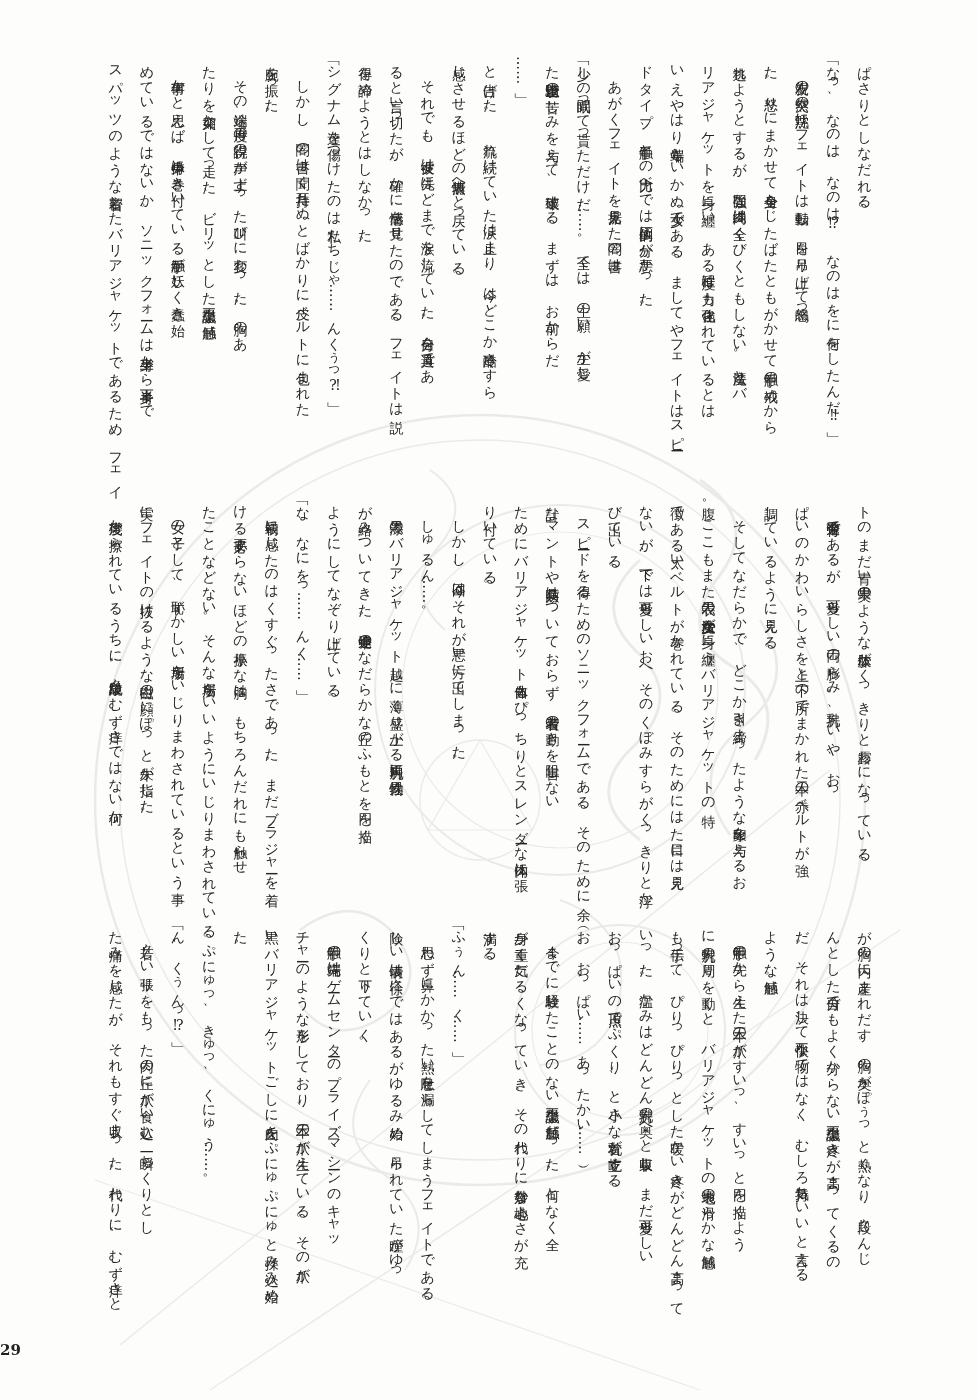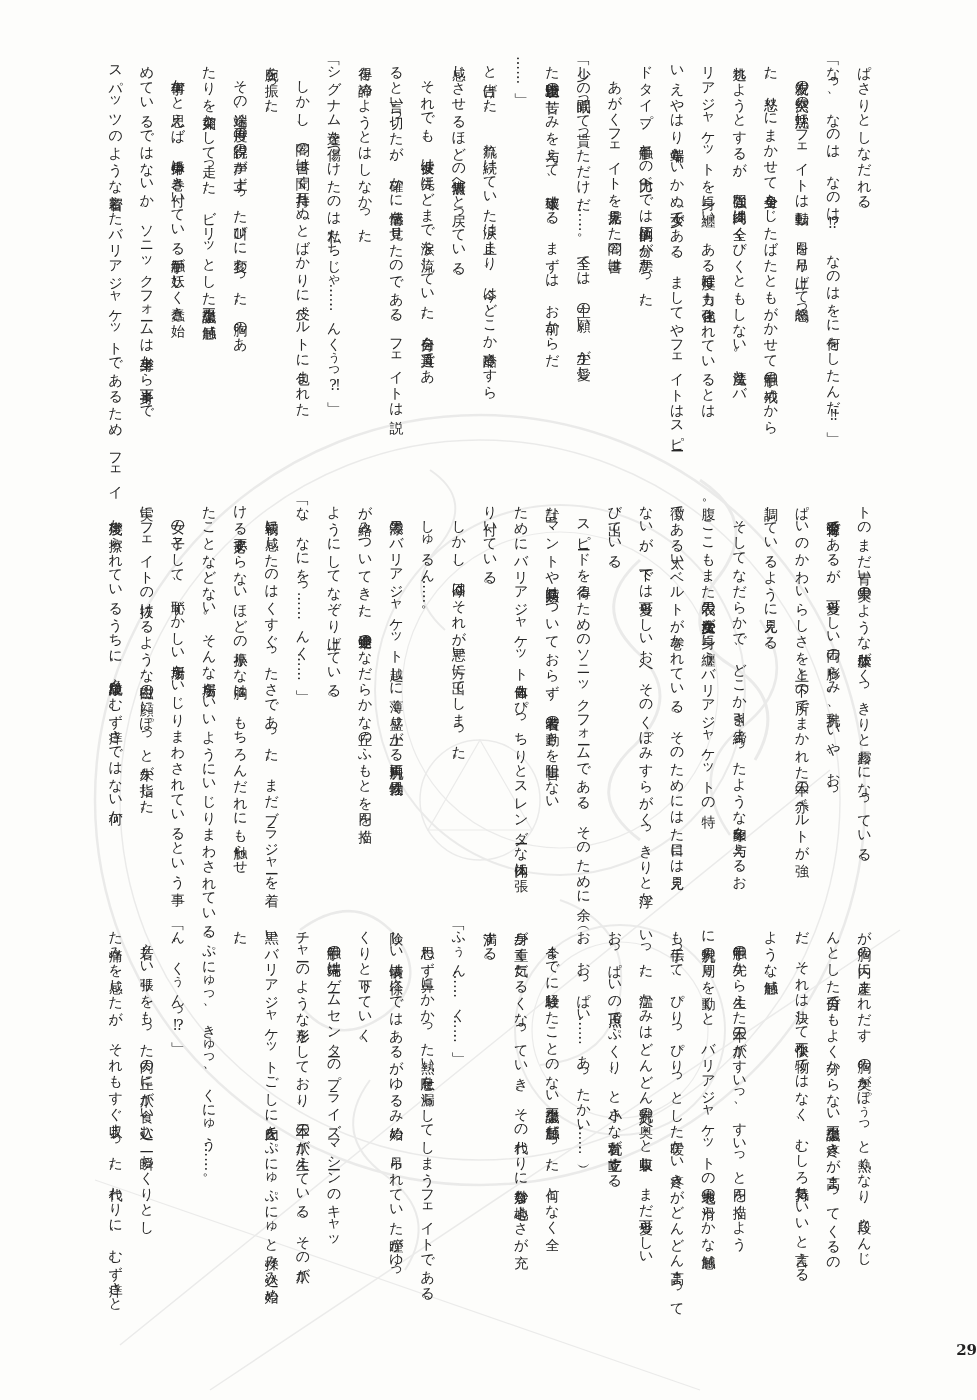--- a/index.html
+++ b/index.html
@@ -28,21 +28,21 @@
   .band-1{top:56px;}
   .band-2{top:496px;}
   .band-3{top:921px;}
   .col{
     line-height:31.2px;   
     white-space:nowrap;
   }
   .page-number{
     position:absolute;
     left:0;right:0;top:1341px;
-    text-align:right;
+    text-align:left;
     font-size:15px;
     color:#222;
     font-weight:bold;
   }
 </style>
 </head>
 <body>
 
 <div class="page">
 

